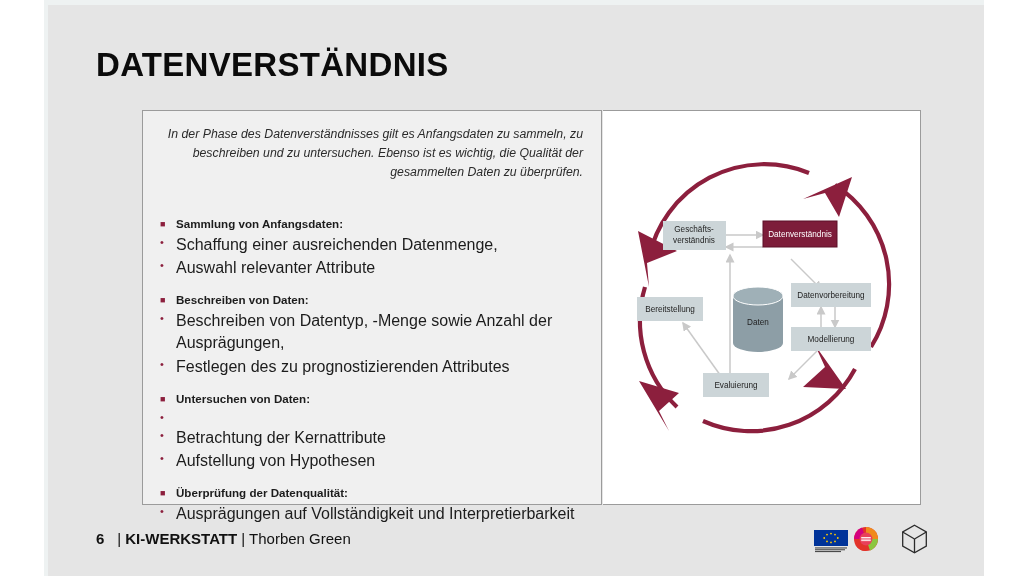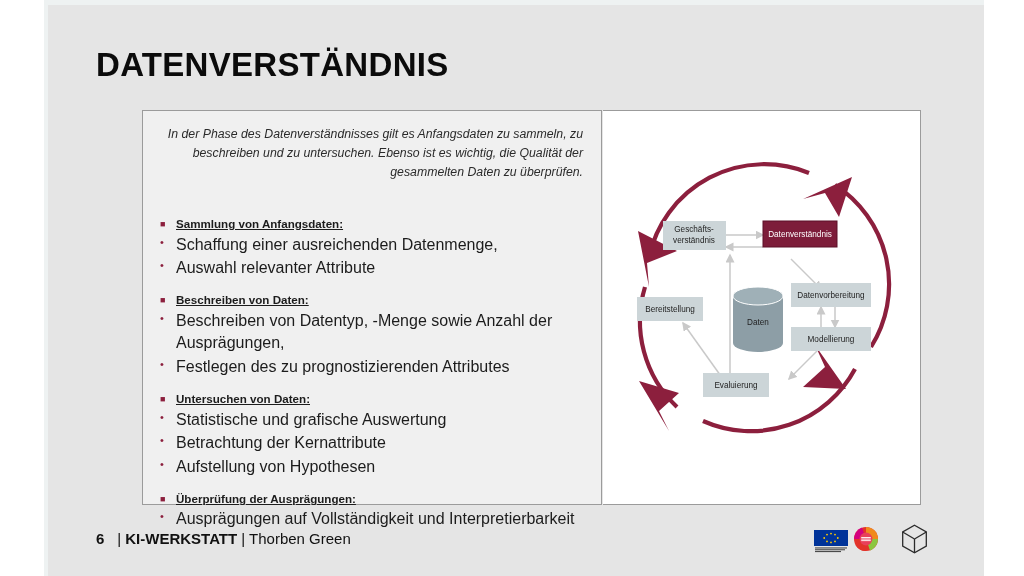--- a/index.html
+++ b/index.html
@@ -117,21 +117,20 @@
     font-size: 9px;
     line-height: 1.85;
   }
   .bullet-text {
     font-size: 16px;
     color: #1c1c1c;
   }
   .bullet-row.head .bullet-text {
     font-weight: bold;
     font-size: 11.6px;
-    text-decoration: underline;
   }
 
   
   .diagram {
     position: absolute;
     left: 0;
     top: 0;
     width: 318px;
     height: 395px;
   }
@@ -247,36 +246,35 @@
         </div>
       </div>
 
       <div class="bullet-group">
         <div class="bullet-row head">
           <span class="bullet-mark sq">■</span>
           <span class="bullet-text">Untersuchen von Daten:</span>
         </div>
         <div class="bullet-row">
           <span class="bullet-mark">•</span>
-          <span class="bullet-text">Statistische und grafische Auswertung</span>
         </div>
         <div class="bullet-row">
           <span class="bullet-mark">•</span>
           <span class="bullet-text">Betrachtung der Kernattribute</span>
         </div>
         <div class="bullet-row">
           <span class="bullet-mark">•</span>
           <span class="bullet-text">Aufstellung von Hypothesen</span>
         </div>
       </div>
 
       <div class="bullet-group">
         <div class="bullet-row head">
           <span class="bullet-mark sq">■</span>
-          <span class="bullet-text">Überprüfung der Ausprägungen:</span>
+          <span class="bullet-text">Überprüfung der Datenqualität:</span>
         </div>
         <div class="bullet-row">
           <span class="bullet-mark">•</span>
           <span class="bullet-text">Ausprägungen auf Vollständigkeit und Interpretierbarkeit</span>
         </div>
       </div>
 
     </div>
   </div>
 

